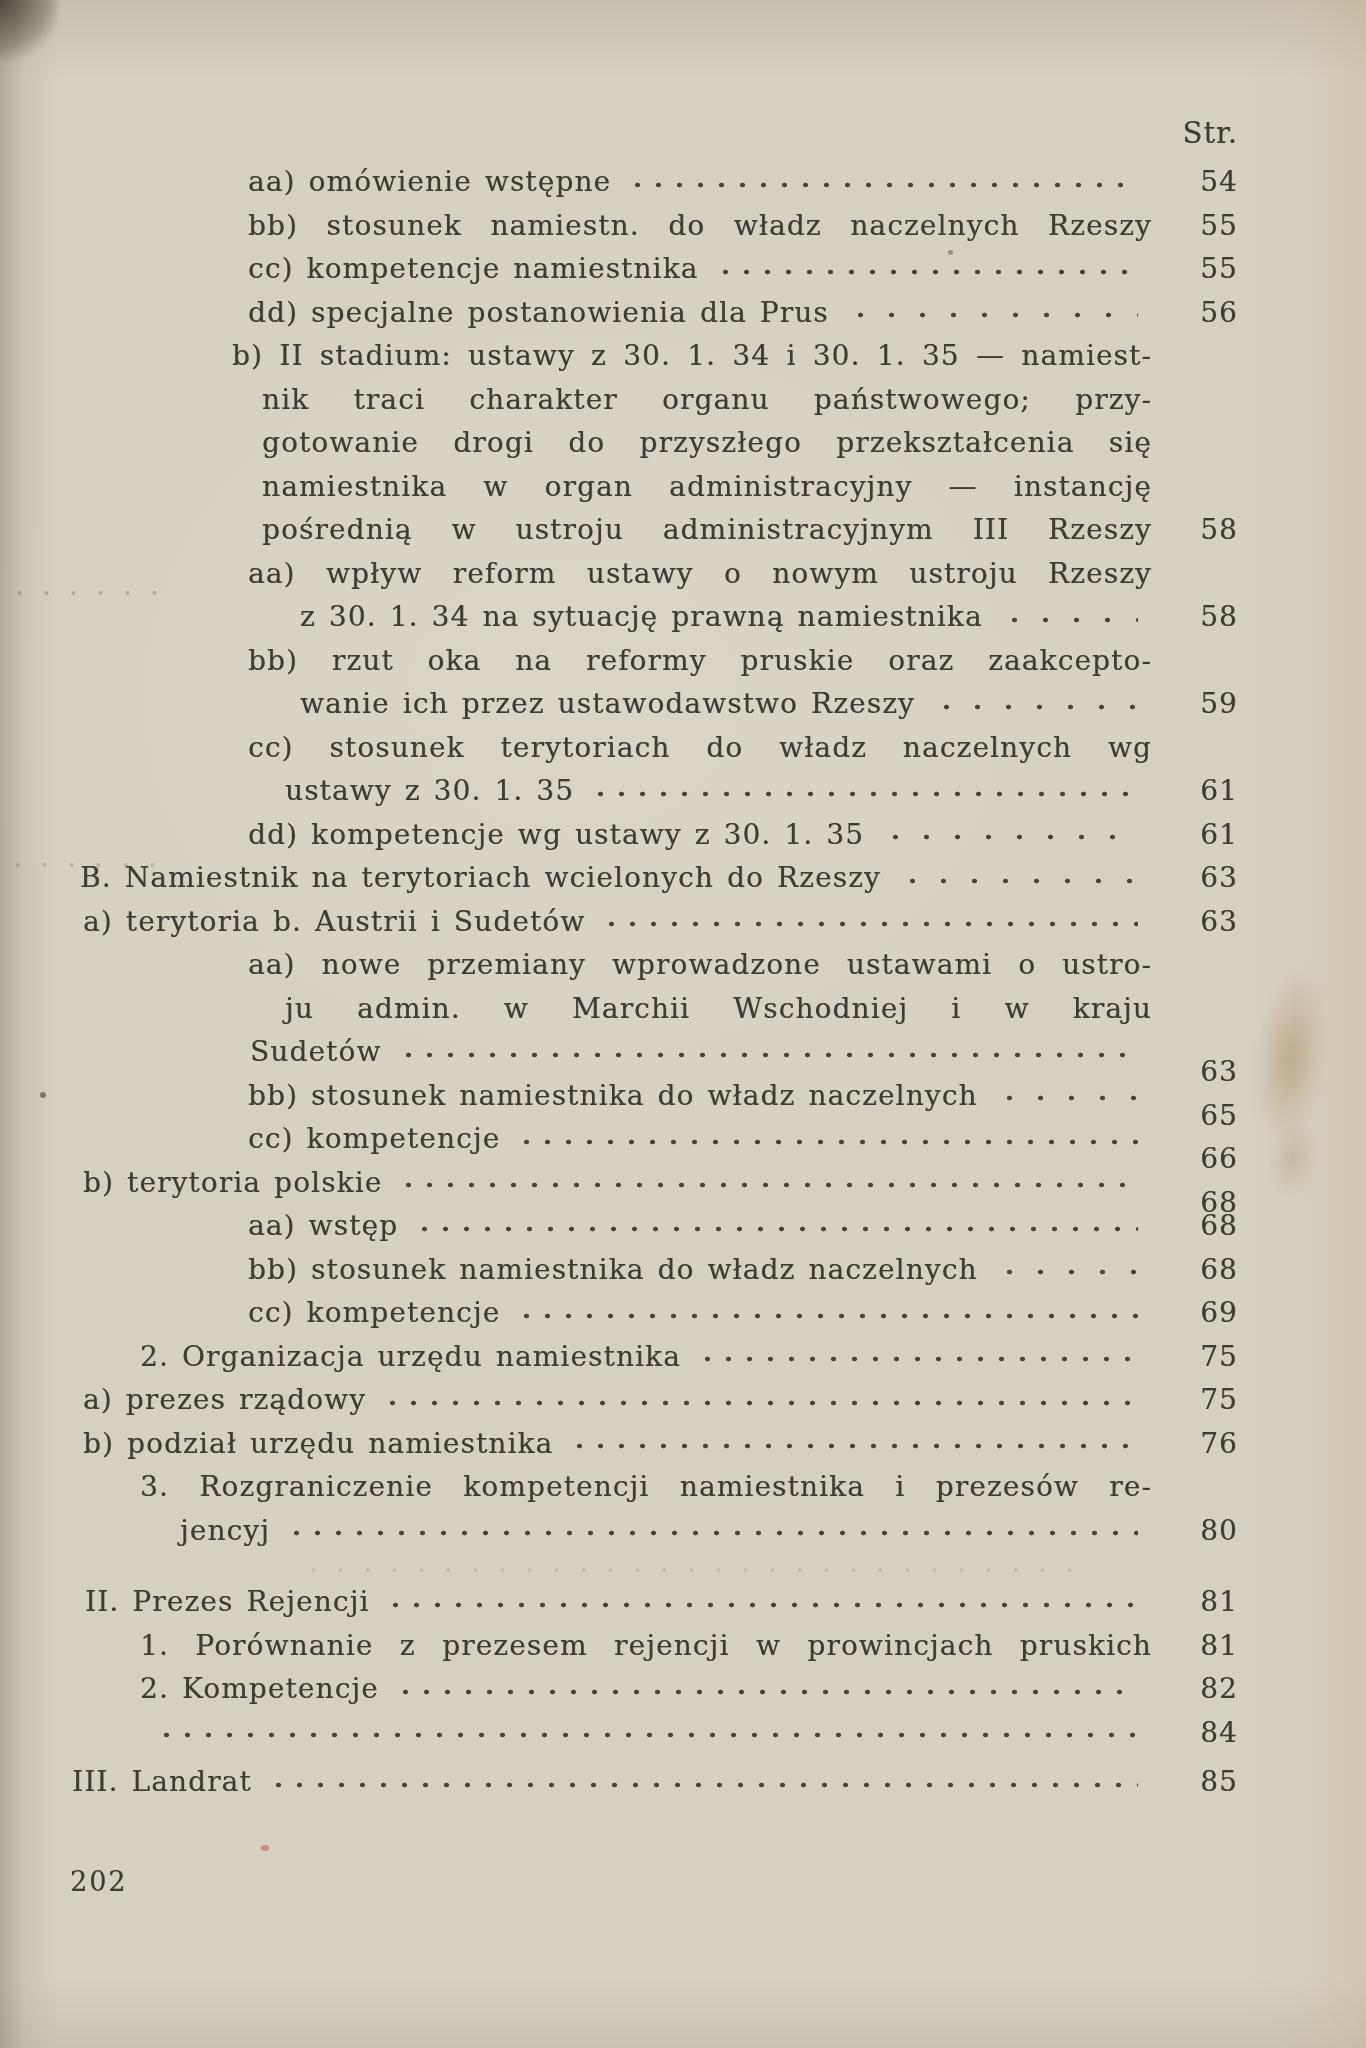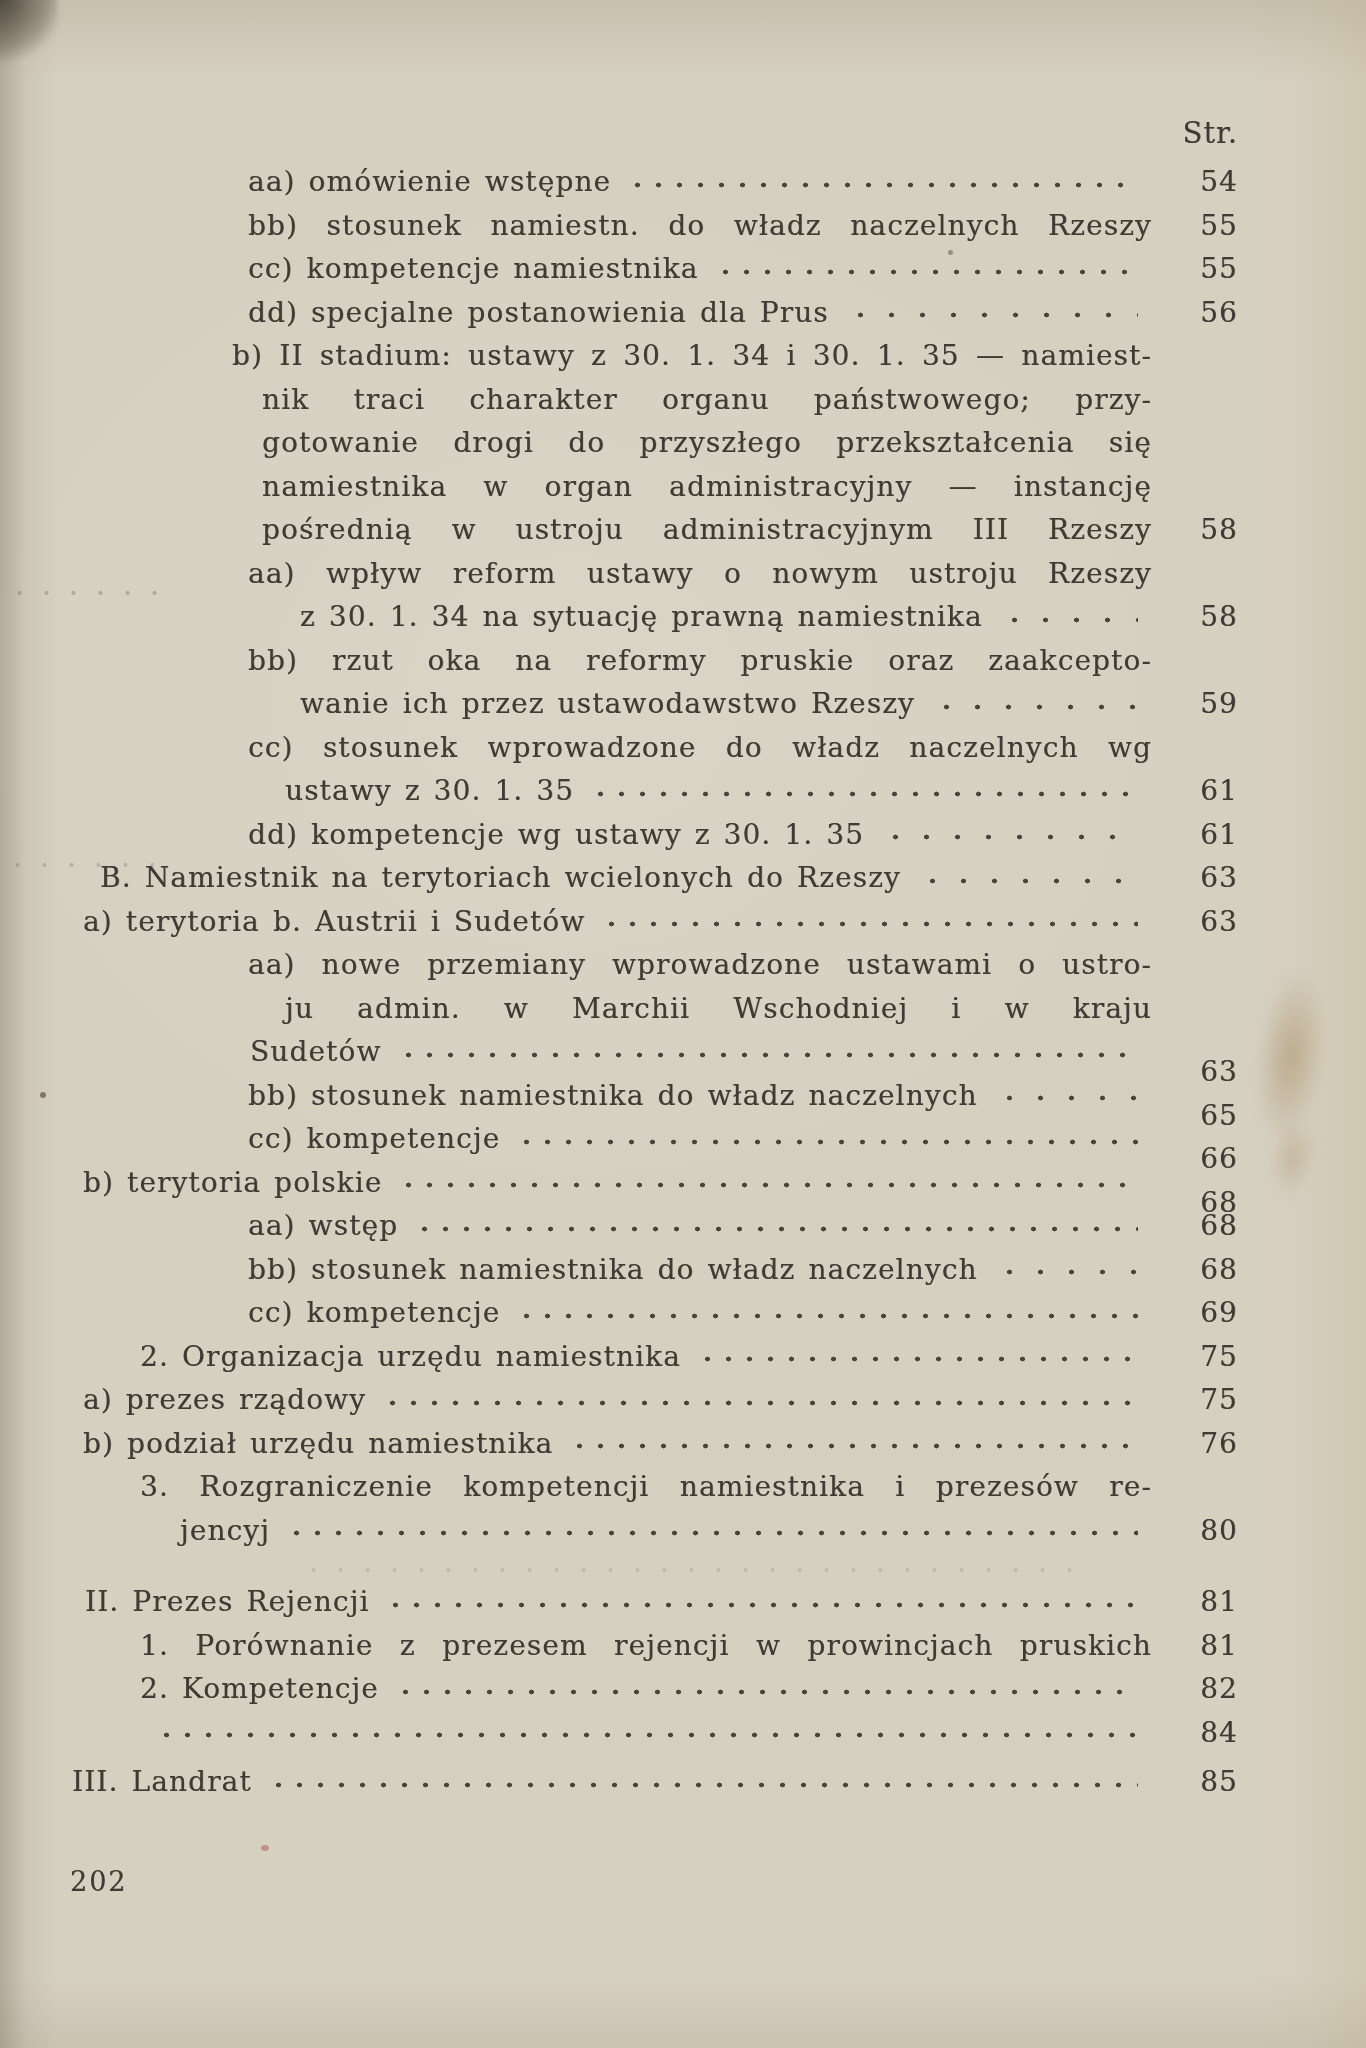--- a/index.html
+++ b/index.html
@@ -66,21 +66,21 @@
   }
   .row.short .dots{background-size:31px 8px;}
   .row .num{flex:0 0 auto;width:86px;text-align:right;}
   .row.plow .num{transform:translateY(20px);}
   .gap1{margin-top:28px;}
   .gap2{margin-top:6px;}
 
   .lvl-roman{padding-left:85px;}
   .lvl-roman3{padding-left:72px;}
   .lvl-num{padding-left:140px;}
-  .lvl-B{padding-left:100px;}
+  .lvl-B{padding-left:80px;}
   .lvl-ab{padding-left:83px;}
   .lvl-ab2{padding-left:232px;}
   .lvl-cont2{padding-left:262px;}
   .lvl-sub{padding-left:248px;}
   .lvl-cont3a{padding-left:300px;}
   .lvl-cont3b{padding-left:285px;}
   .lvl-cont3c{padding-left:250px;}
   .lvl-cont1{padding-left:180px;}
 
   .footer-num{
@@ -157,21 +157,21 @@
       <div class="row lvl-sub wide">
         <span class="text">bb) rzut oka na reformy pruskie oraz zaakcepto-</span>
         <span class="num"></span>
       </div>
       <div class="row lvl-cont3a short">
         <span class="text">wanie ich przez ustawodawstwo Rzeszy</span>
         <span class="dots"></span>
         <span class="num">59</span>
       </div>
       <div class="row lvl-sub wide">
-        <span class="text">cc) stosunek wprowadzone do władz naczelnych wg</span>
+        <span class="text">cc) stosunek terytoriach do władz naczelnych wg</span>
         <span class="num"></span>
       </div>
       <div class="row lvl-cont3b">
         <span class="text">ustawy z 30. 1. 35</span>
         <span class="dots"></span>
         <span class="num">61</span>
       </div>
       <div class="row lvl-sub short">
         <span class="text">dd) kompetencje wg ustawy z 30. 1. 35</span>
         <span class="dots"></span>

